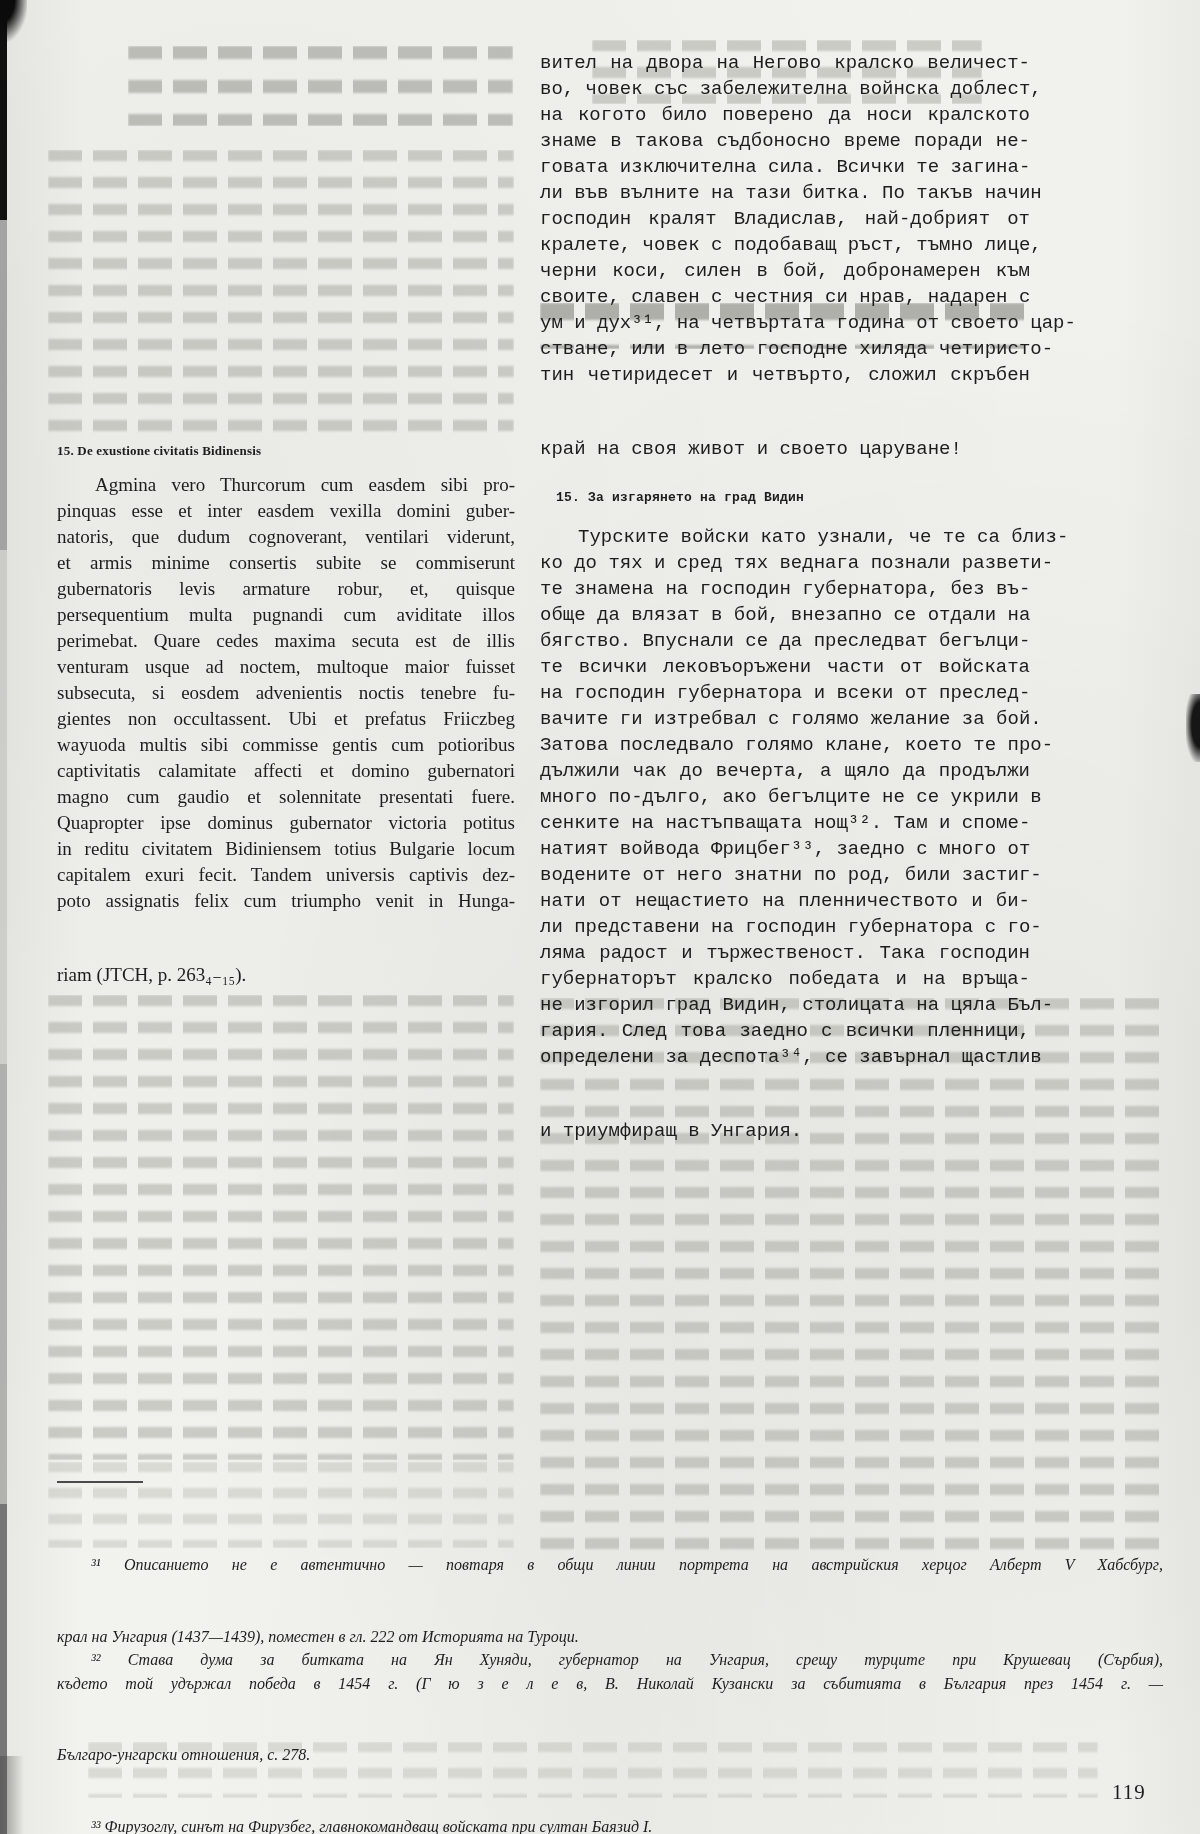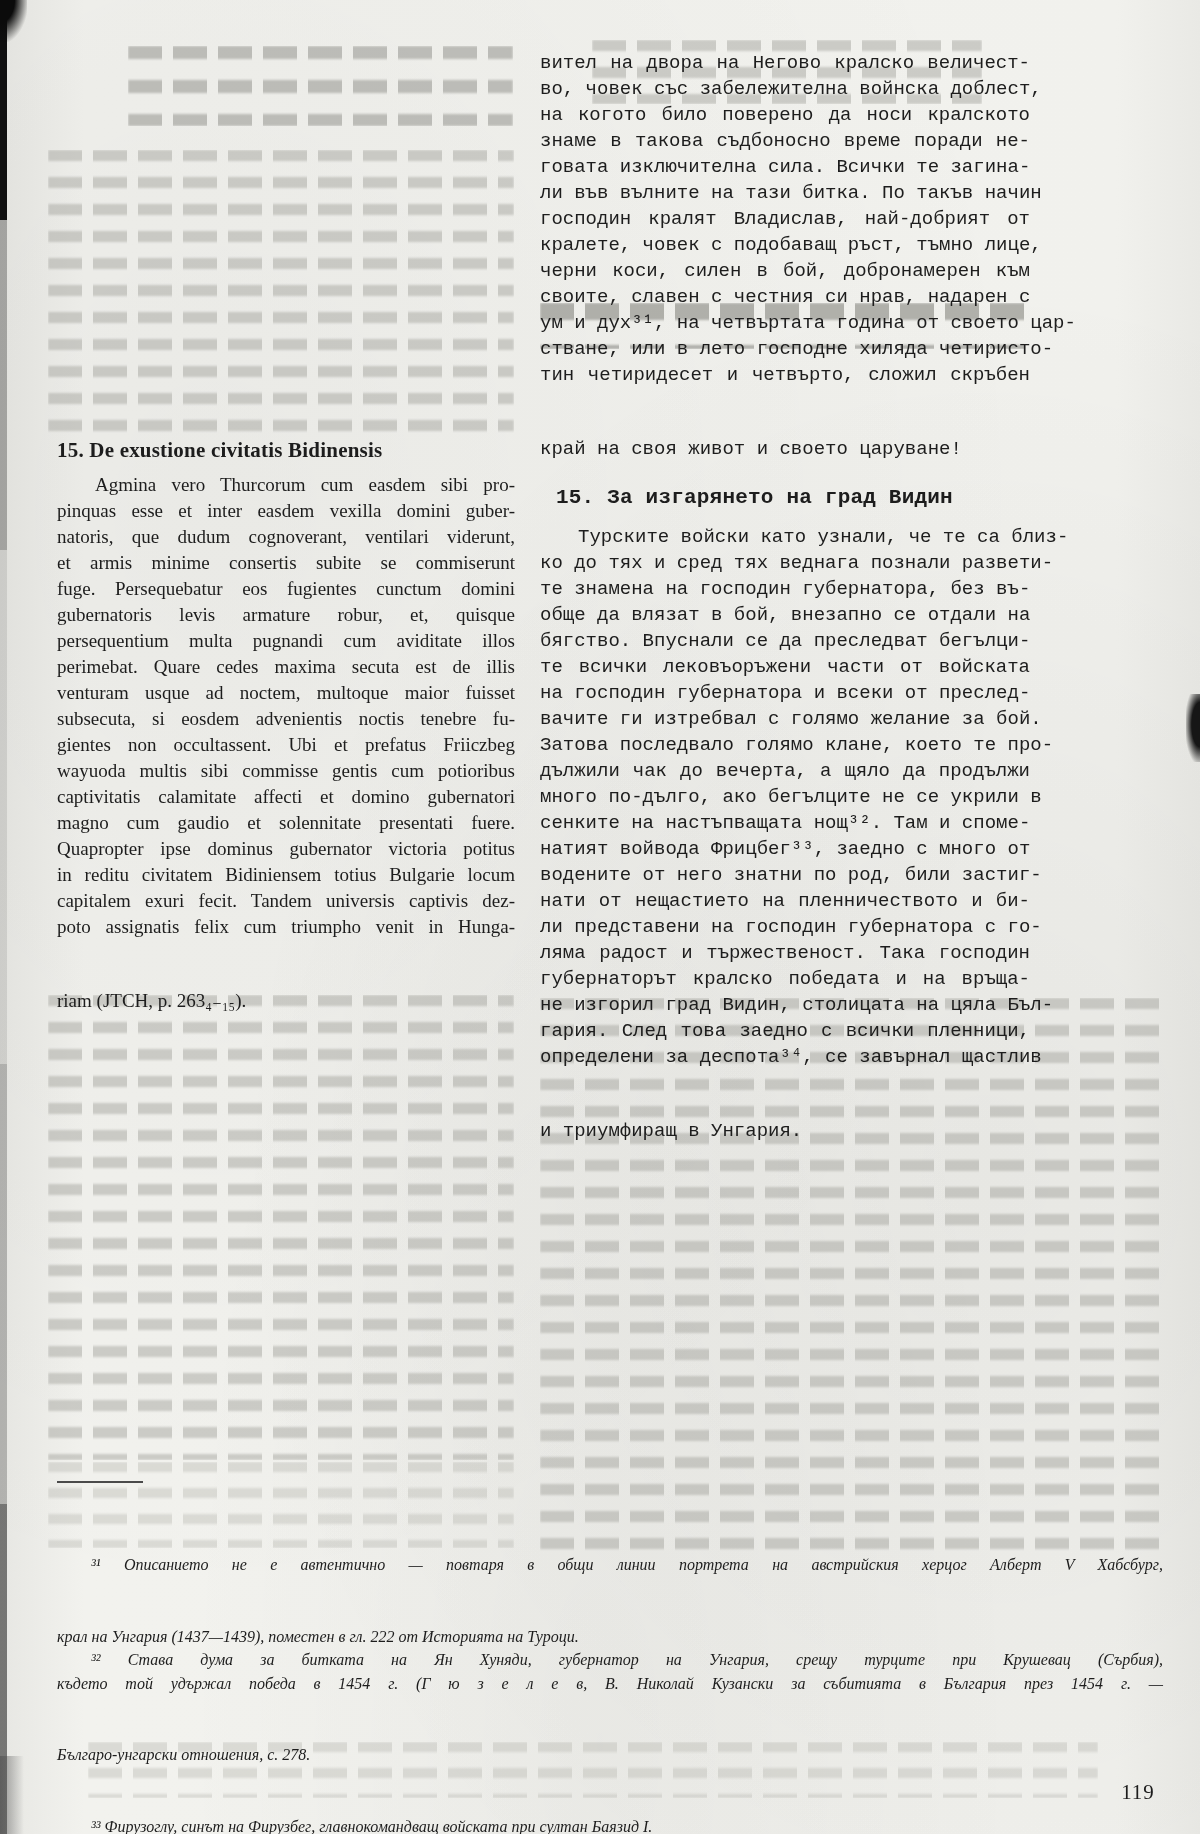--- a/index.html
+++ b/index.html
@@ -28,31 +28,31 @@
   .corner-tl{position:absolute;left:0;top:0;width:27px;height:42px;z-index:3;
     background:radial-gradient(ellipse at 0 0,#0b0b0b 38%,transparent 75%);}
   .blob-right{position:absolute;left:1186px;top:694px;width:14px;height:68px;z-index:3;
     background:radial-gradient(ellipse at 100% 45%,#161616 42%,transparent 78%);}
   .blob-bl{position:absolute;left:0;top:1756px;width:24px;height:78px;z-index:3;
     background:linear-gradient(90deg,rgba(75,75,75,.55),transparent);}
   
   .col{position:absolute;z-index:2;}
   .col-left{left:57px;top:437px;width:458px;font-size:19px;line-height:26px;}
   .col-right{left:540px;top:50px;width:490px;font-size:19px;line-height:26px;font-family:Liberation Mono, monospace;}
-  .sec-heading{font-weight:bold;font-size:21px;line-height:27px;letter-spacing:.2px;}
+  .sec-heading{font-weight:bold;font-size:13px;line-height:27px;letter-spacing:.2px;}
   .col-left .sec-heading{margin-bottom:8px;}
   .col-right .sec-heading{margin-top:22px;margin-bottom:13px;margin-left:16px;}
   .tline{white-space:nowrap;text-align:justify;text-align-last:justify;}
   .tline.last{text-align-last:left;margin-top:48px;}
   .tline.first-indent{text-indent:38px;}
   .footnote-rule{position:absolute;left:57px;top:1481px;width:86px;height:2px;background:#4a4a4a;z-index:2;}
   .footnotes{position:absolute;left:57px;top:1553px;width:1106px;z-index:2;font-size:16px;line-height:23.5px;font-style:italic;}
   .footnotes .tline.first-indent{text-indent:34px;}
   .pagenum{position:absolute;left:1112px;top:1780px;width:52px;z-index:2;
-    font-size:21px;letter-spacing:1px;text-align:center;}
+    font-size:21px;letter-spacing:1px;text-align:left;}
 </style>
 </head>
 <body>
 
 <div class="page">
 
   <div class="ghost g-title" style="left:128px;top:46px;width:385px;height:80px;"></div>
   <div class="ghost g-lines" style="left:48px;top:150px;width:466px;height:288px;"></div>
   <div class="ghost g-lines" style="left:592px;top:40px;width:390px;height:64px;"></div>
   <div class="ghost g-bold" style="left:540px;top:303px;width:492px;height:46px;"></div>
@@ -66,21 +66,20 @@
   <div class="blob-right"></div>
   <div class="blob-bl"></div>
 
   <div class="col col-left">
     <div class="sec-heading">15. De exustione civitatis Bidinensis</div>
     <div>
         <div class="tline first-indent">Agmina vero Thurcorum cum easdem sibi pro-</div>
         <div class="tline">pinquas esse et inter easdem vexilla domini guber-</div>
         <div class="tline">natoris, que dudum cognoverant, ventilari viderunt,</div>
         <div class="tline">et armis minime consertis subite se commiserunt</div>
-        <div class="tline">fuge. Persequebatur eos fugientes cunctum domini</div>
         <div class="tline">gubernatoris levis armature robur, et, quisque</div>
         <div class="tline">persequentium multa pugnandi cum aviditate illos</div>
         <div class="tline">perimebat. Quare cedes maxima secuta est de illis</div>
         <div class="tline">venturam usque ad noctem, multoque maior fuisset</div>
         <div class="tline">subsecuta, si eosdem advenientis noctis tenebre fu-</div>
         <div class="tline">gientes non occultassent. Ubi et prefatus Friiczbeg</div>
         <div class="tline">wayuoda multis sibi commisse gentis cum potioribus</div>
         <div class="tline">captivitatis calamitate affecti et domino gubernatori</div>
         <div class="tline">magno cum gaudio et solennitate presentati fuere.</div>
         <div class="tline">Quapropter ipse dominus gubernator victoria potitus</div>

